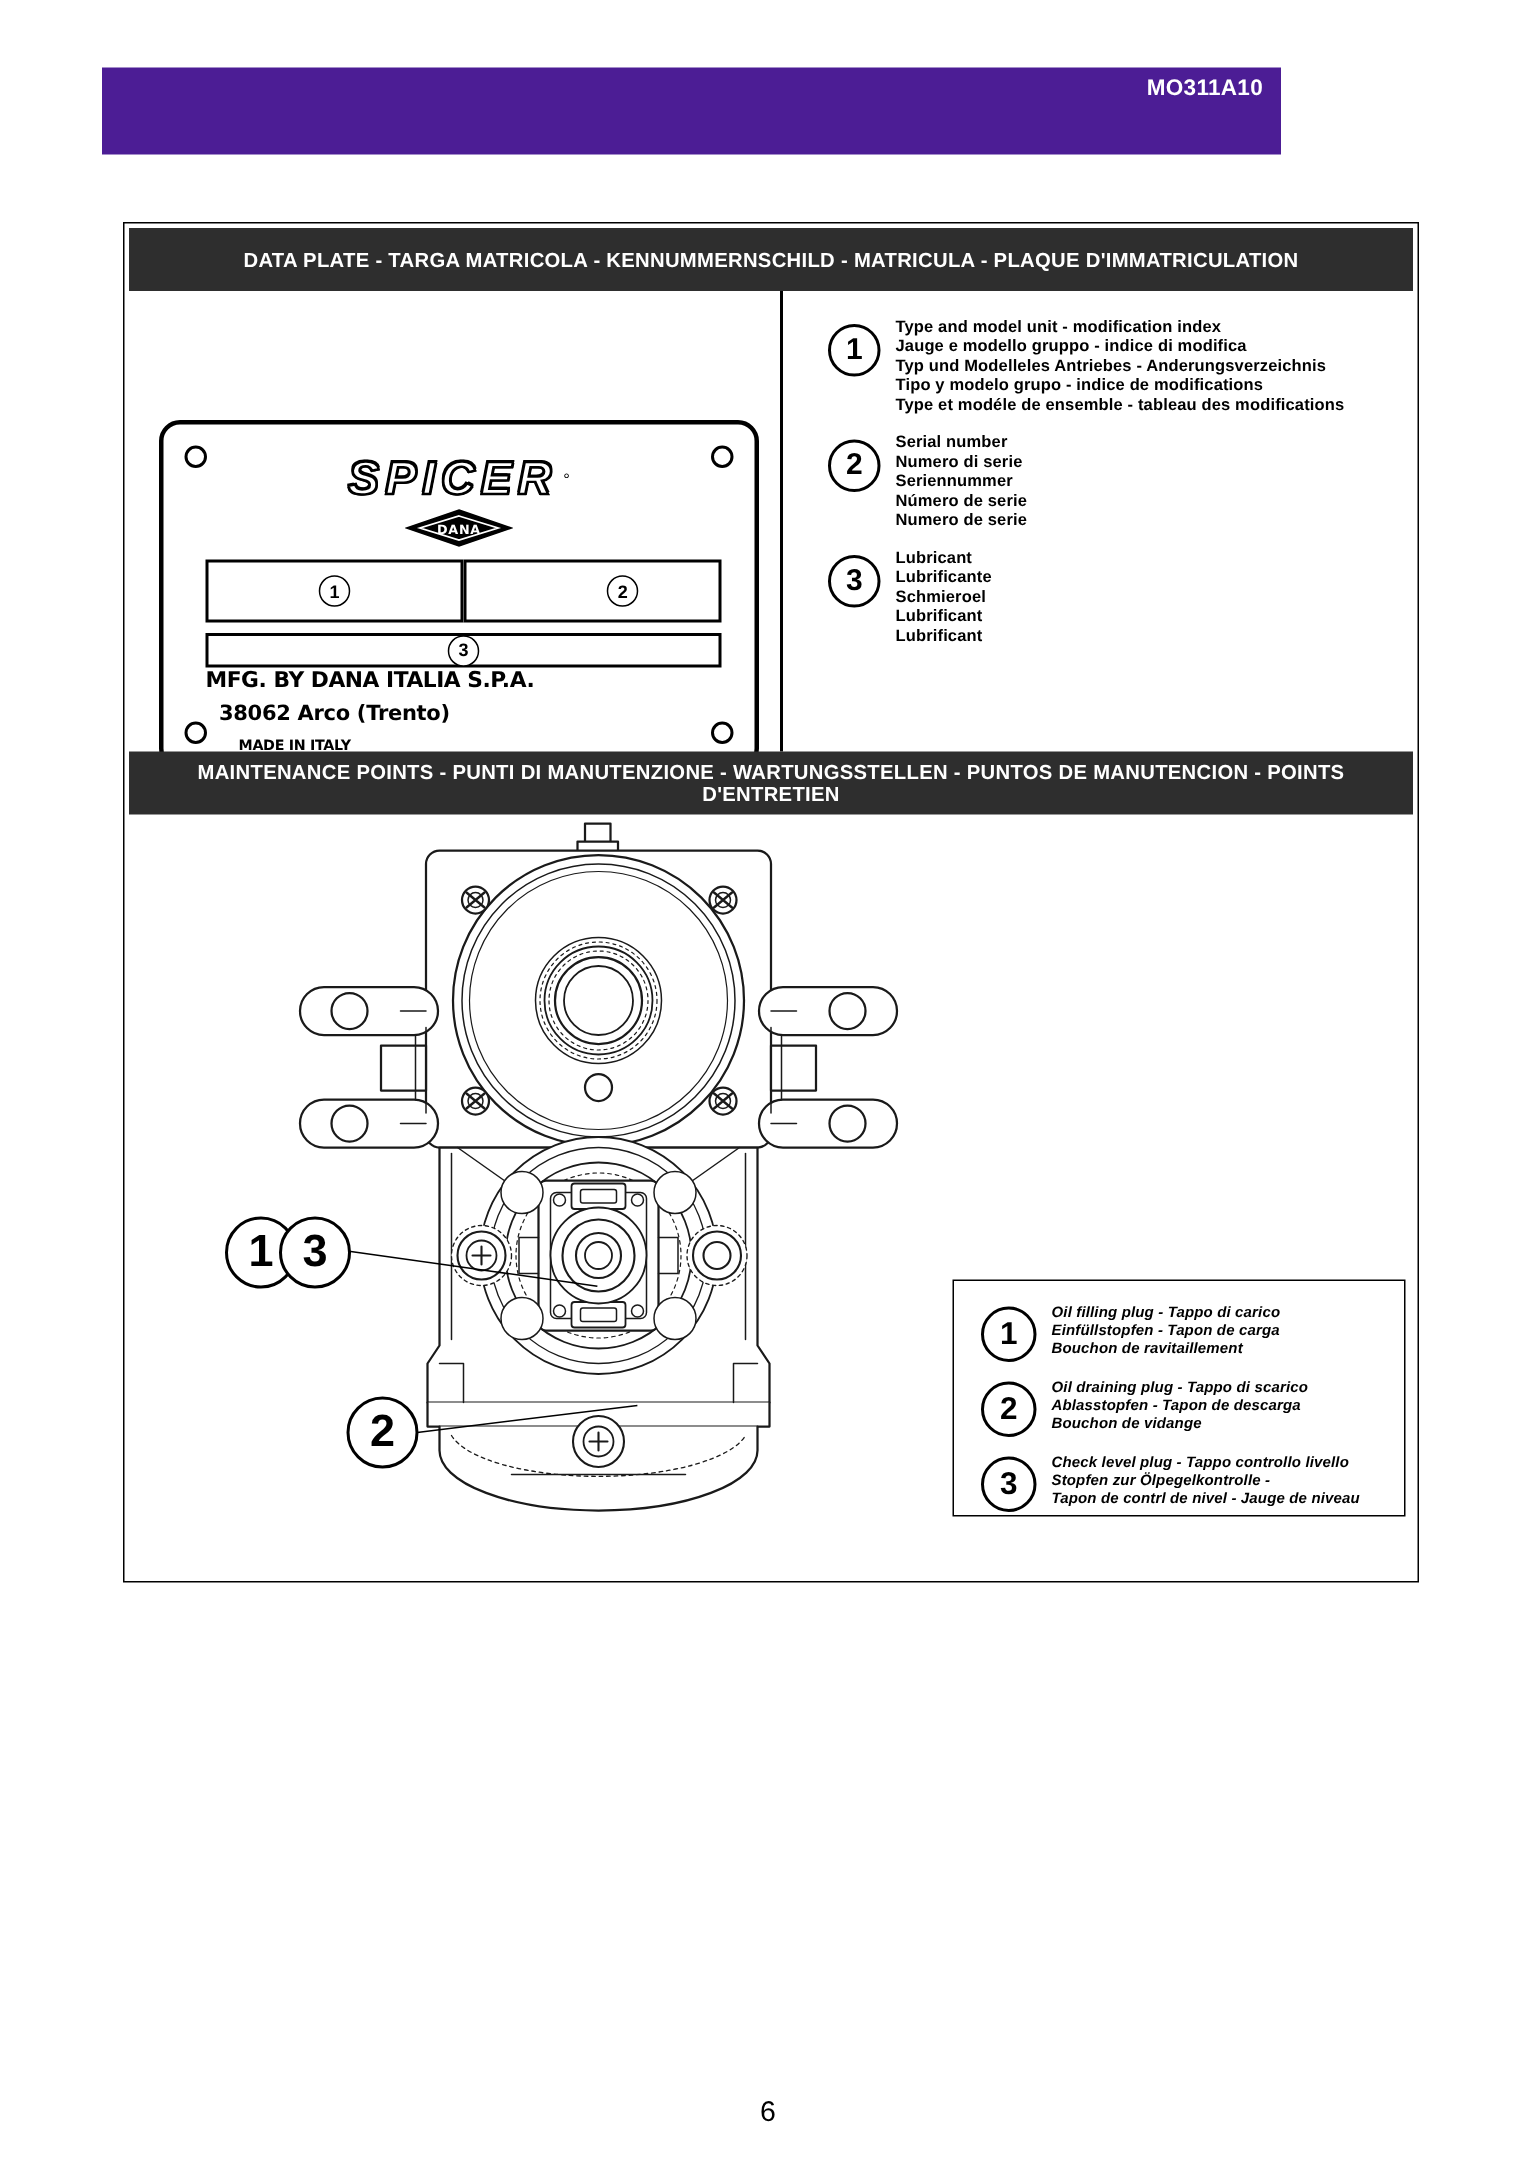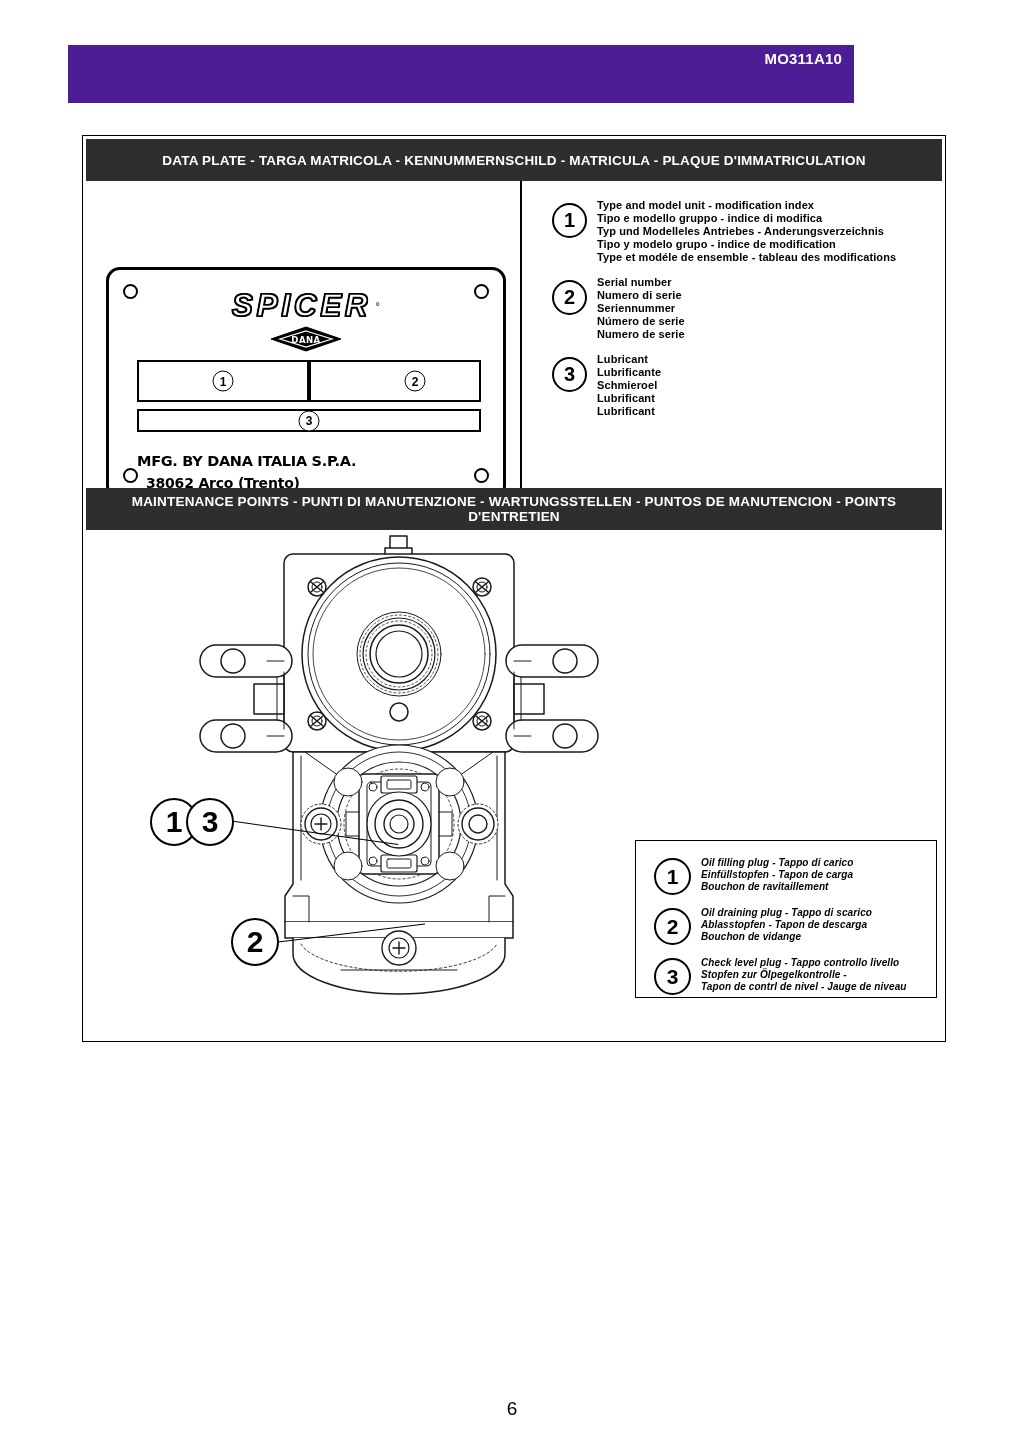--- a/index.html
+++ b/index.html
@@ -33,21 +33,21 @@
     color: #ffffff;
     font-size: 15px;
     font-weight: bold;
     letter-spacing: 0.2px;
   }
 
   
   .sheet {
     position: absolute;
     left: 82px;
-    top: 135px;
+    top: 148px;
     width: 864px;
     height: 907px;
     border: 1.5px solid #000000;
     box-sizing: border-box;
     background: #ffffff;
   }
 
   .section-title {
     position: absolute;
     left: 3px;
@@ -189,21 +189,20 @@
   .field-box.right .bubble-sm { left: 62%; top: 50%; transform: translate(-50%,-50%); }
   .field-box.full  .bubble-sm { left: 50%; top: 50%; transform: translate(-50%,-50%); }
 
   .mfg-block {
     position: absolute;
     left: 28px;
     top: 164px;
     font-weight: bold;
     color: #000000;
     line-height: 1.0;
-    margin-top: 20px;
   }
   .mfg-l1 {
     font-size: 14.5px;
     letter-spacing: -0.3px;
     font-family: "DejaVu Sans", sans-serif;
   }
   .mfg-l2 {
     font-size: 14px;
     margin-top: 7px;
     margin-left: 9px;
@@ -392,23 +391,23 @@
         <div class="mfg-l3">MADE IN ITALY</div>
       </div>
     </div>
 
     <div class="legend" id="dataplate-legend">
 
       <div class="legend-item">
         <div class="bubble-lg">1</div>
         <div class="legend-lines">
           <div>Type and model unit - modification index</div>
-          <div>Tipo e modello gruppo - indice di modifica</div>
+          <div>Jauge e modello gruppo - indice di modifica</div>
           <div>Typ und Modelleles Antriebes - Anderungsverzeichnis</div>
-          <div>Tipo y modelo grupo - indice de modification</div>
+          <div>Tipo y modelo grupo - indice de modifications</div>
           <div>Type et modéle de ensemble - tableau des modifications</div>
         </div>
       </div>
 
       <div class="legend-item" style="margin-top:12px">
         <div class="bubble-lg">2</div>
         <div class="legend-lines">
           <div>Serial number</div>
           <div>Numero di serie</div>
           <div>Seriennummer</div>

